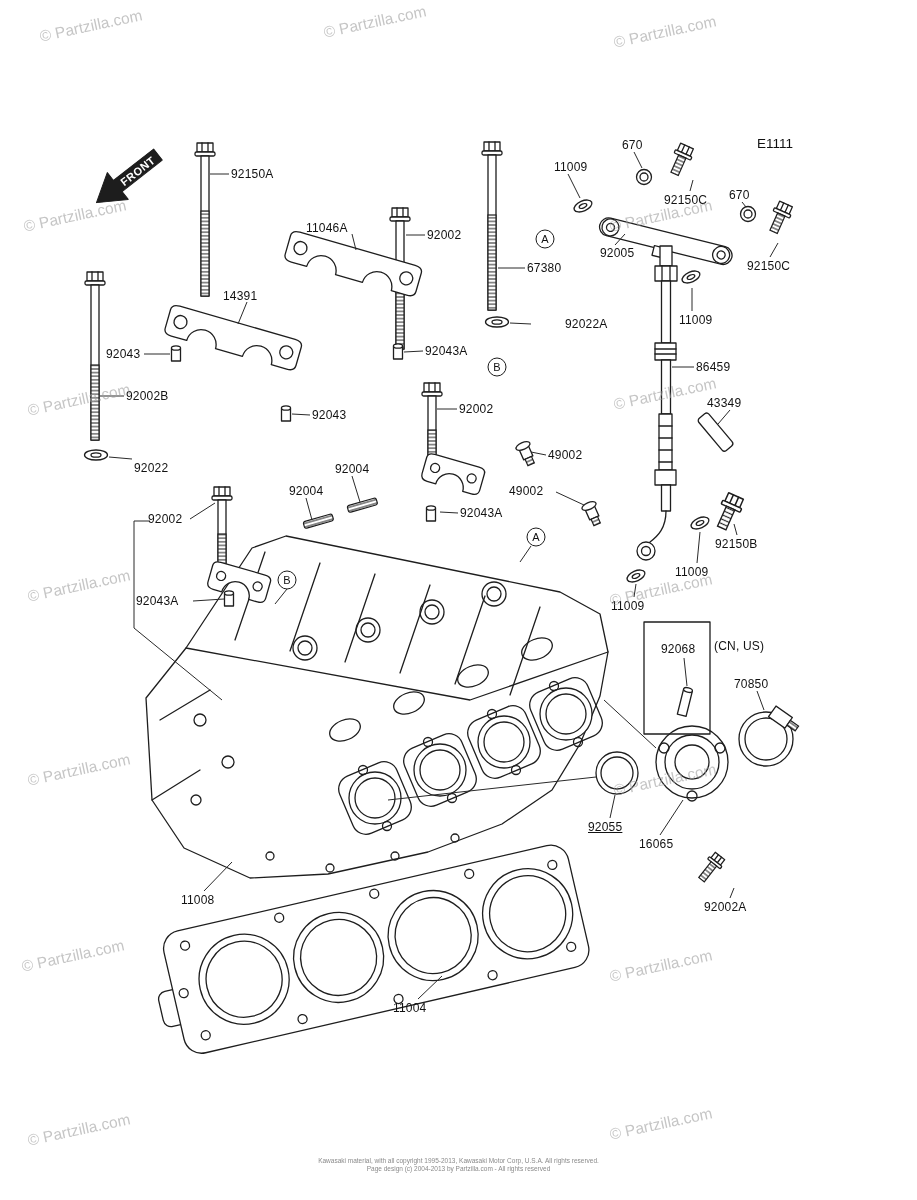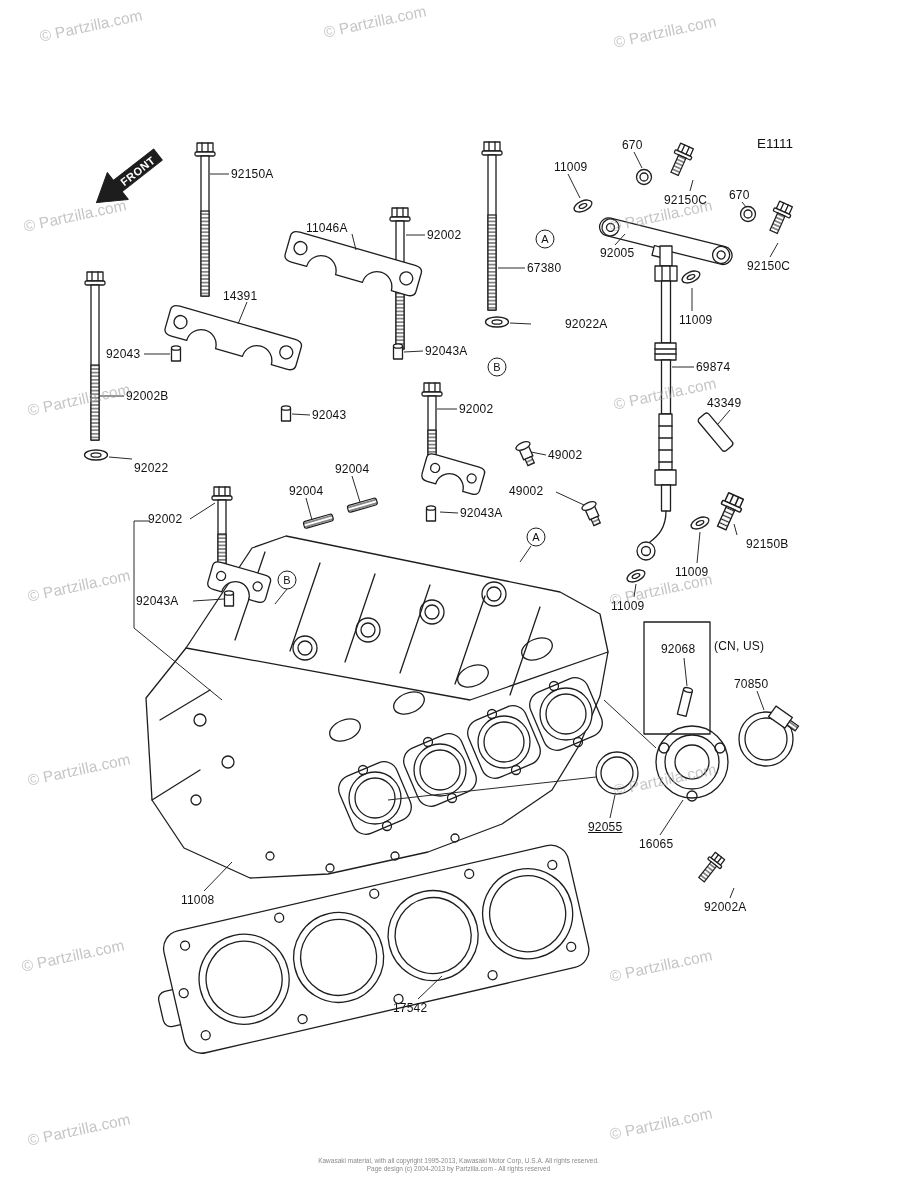--- a/index.html
+++ b/index.html
@@ -394,43 +394,43 @@
       <div class="part-label" style="left: 729px; top: 188px;">670</div>
       <div class="part-label" style="left: 747px; top: 259px;">92150C</div>
       <div class="part-label" style="left: 600px; top: 246px;">92005</div>
       <div class="part-label" style="left: 527px; top: 261px;">67380</div>
       <div class="part-label" style="left: 533px; top: 317px; margin-left: 32px;">92022A</div>
       <div class="part-label" style="left: 223px; top: 289px;">14391</div>
       <div class="part-label" style="left: 106px; top: 347px;">92043</div>
       <div class="part-label" style="left: 425px; top: 344px;">92043A</div>
       <div class="part-label" style="left: 126px; top: 389px;">92002B</div>
       <div class="part-label" style="left: 679px; top: 313px;">11009</div>
-      <div class="part-label" style="left: 696px; top: 360px;">69874</div>
+      <div class="part-label" style="left: 696px; top: 360px;">86459</div>
       <div class="part-label" style="left: 707px; top: 396px;">43349</div>
       <div class="part-label" style="left: 312px; top: 408px;">92043</div>
       <div class="part-label" style="left: 459px; top: 402px;">92002</div>
       <div class="part-label" style="left: 134px; top: 452px; margin-top: 9px;">92022</div>
       <div class="part-label" style="left: 548px; top: 448px;">49002</div>
       <div class="part-label" style="left: 335px; top: 462px;">92004</div>
       <div class="part-label" style="left: 289px; top: 484px;">92004</div>
       <div class="part-label" style="left: 509px; top: 484px;">49002</div>
       <div class="part-label" style="left: 148px; top: 512px;">92002</div>
       <div class="part-label" style="left: 460px; top: 506px;">92043A</div>
-      <div class="part-label" style="left: 746px; top: 537px;">92150B</div>
+      <div class="part-label" style="left: 715px; top: 537px;">92150B</div>
       <div class="part-label" style="left: 675px; top: 565px;">11009</div>
       <div class="part-label" style="left: 136px; top: 594px;">92043A</div>
       <div class="part-label" style="left: 611px; top: 599px;">11009</div>
       <div class="part-label" style="left: 661px; top: 642px;">92068</div>
       <div class="part-label" style="left: 714px; top: 639px;">(CN, US)</div>
       <div class="part-label" style="left: 734px; top: 677px;">70850</div>
       <div class="part-label" style="left: 588px; top: 820px; text-decoration: underline;">92055</div>
       <div class="part-label" style="left: 639px; top: 837px;">16065</div>
       <div class="part-label" style="left: 704px; top: 900px;">92002A</div>
       <div class="part-label" style="left: 181px; top: 893px;">11008</div>
-      <div class="part-label" style="left: 393px; top: 1001px;">17542</div>
+      <div class="part-label" style="left: 393px; top: 1001px;">11004</div>
       <div class="ref-marker" style="left: 545px; top: 239px;">A</div>
       <div class="ref-marker" style="left: 497px; top: 367px;">B</div>
       <div class="ref-marker" style="left: 536px; top: 537px;">A</div>
       <div class="ref-marker" style="left: 287px; top: 580px;">B</div>
     </div>
   <div id="watermark-layer">
       <div class="watermark" style="left: 38px; top: 28px;">© Partzilla.com</div>
       <div class="watermark" style="left: 322px; top: 24px;">© Partzilla.com</div>
       <div class="watermark" style="left: 612px; top: 34px;">© Partzilla.com</div>
       <div class="watermark" style="left: 22px; top: 218px;">© Partzilla.com</div>

